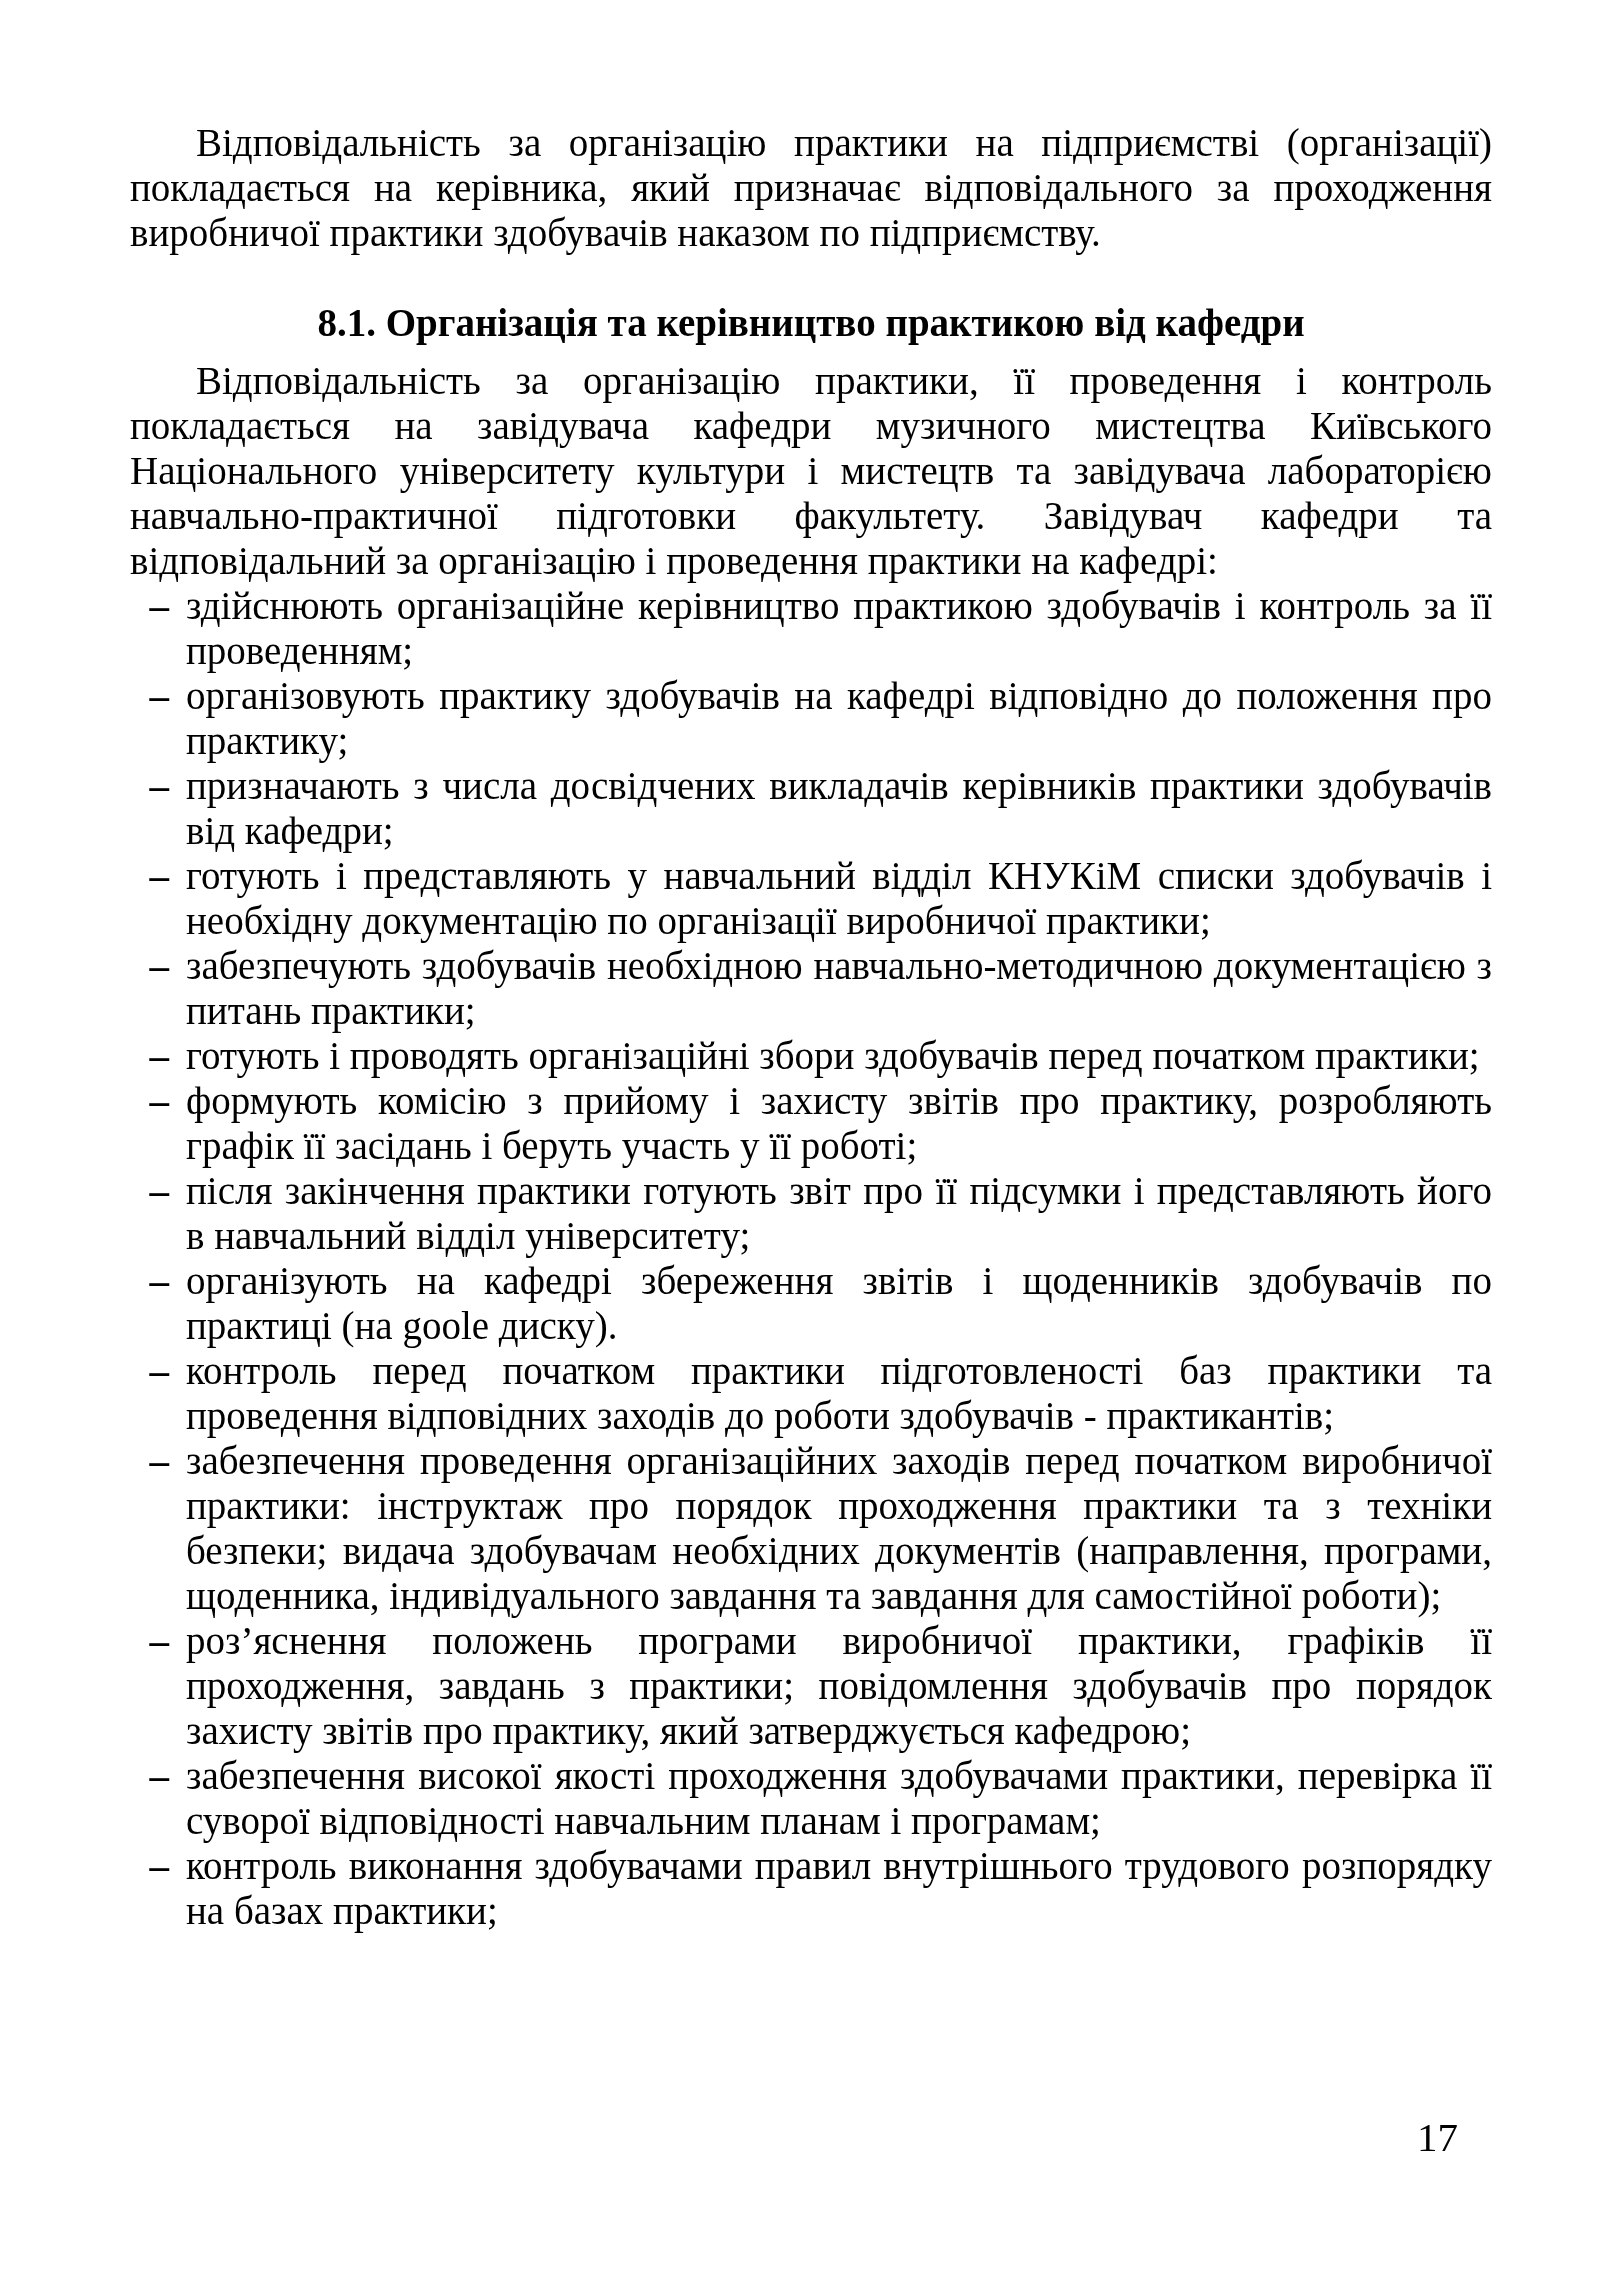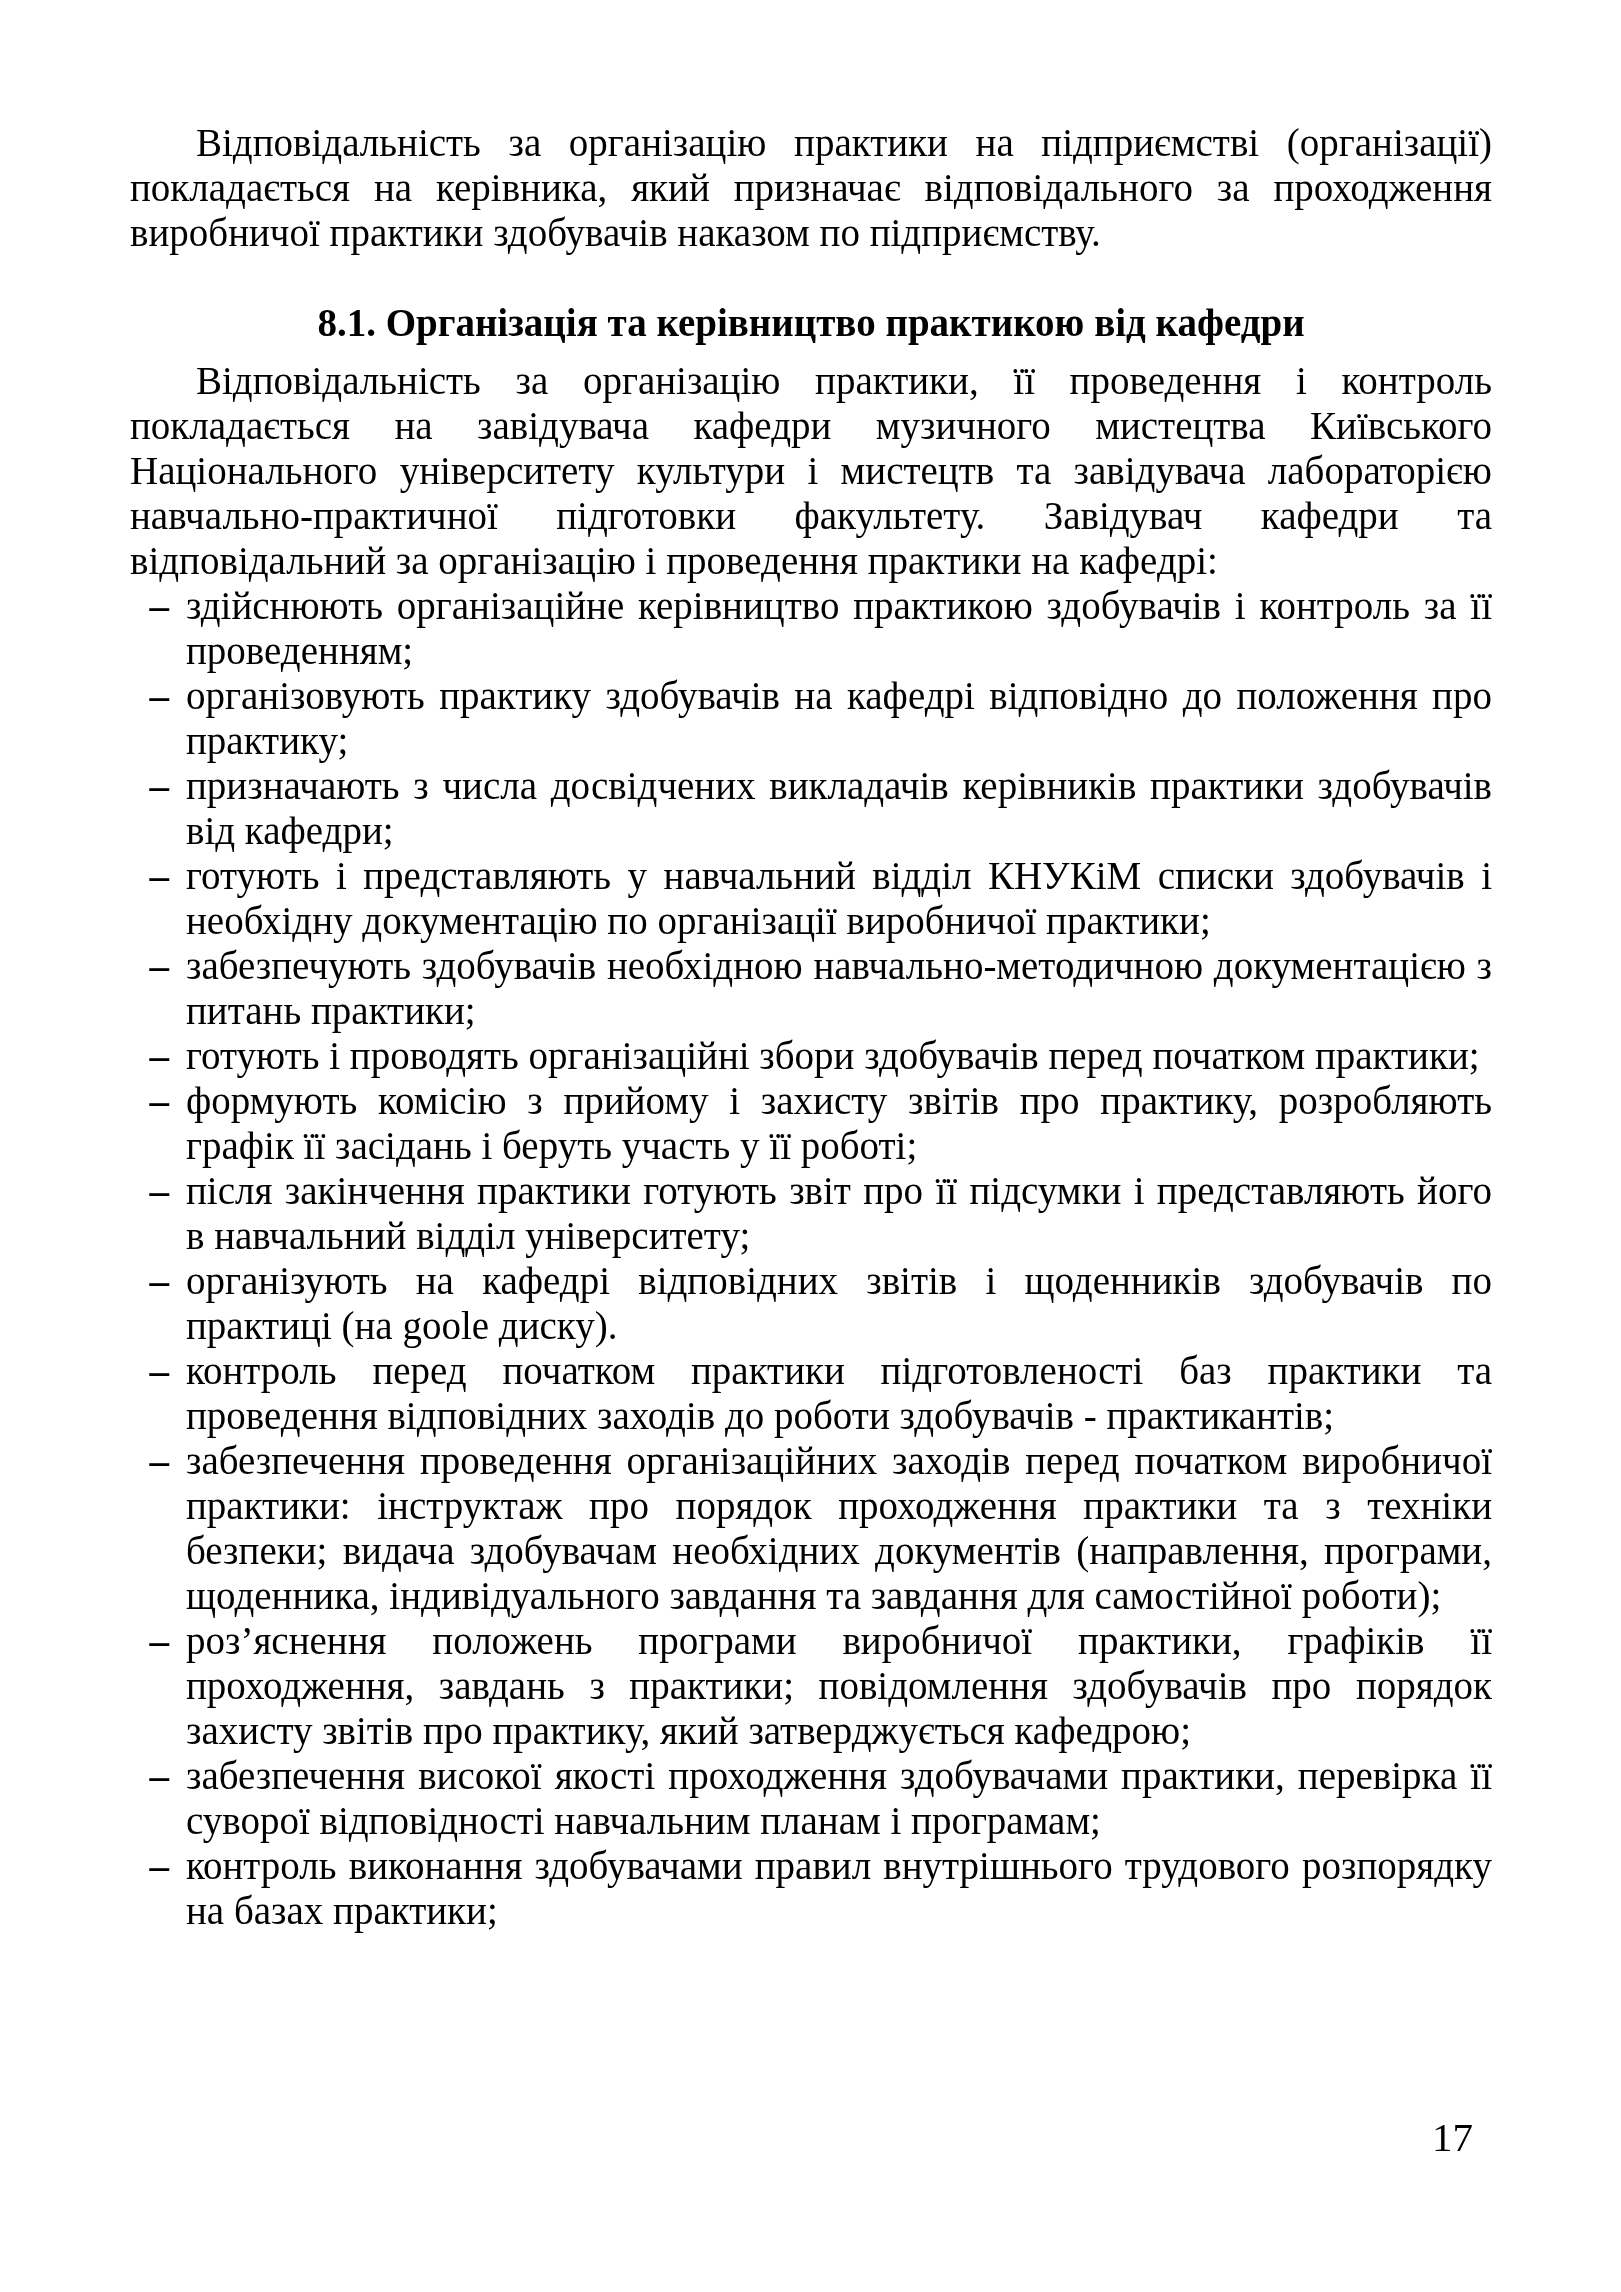--- a/index.html
+++ b/index.html
@@ -10,21 +10,20 @@
   .page {
     position: relative;
     width: 1607px;
     height: 2293px;
     background: #ffffff;
     color: #000000;
     font-family: "Liberation Serif", "DejaVu Serif", serif;
     font-size: 39px;
     line-height: 45px;
     overflow: hidden;
-    padding-left: 15px;
   }
   .text-block {
     position: absolute;
     left: 130px;
     top: 120px;
     width: 1362px;
     text-align: justify;
   }
   .para {
     margin: 0;
@@ -110,21 +109,21 @@
       <div class="bullet-item">
         <span class="dash">–</span>
         <span>формують комісію з прийому і захисту звітів про практику, розробляють графік її засідань і беруть участь у її роботі;</span>
       </div>
       <div class="bullet-item">
         <span class="dash">–</span>
         <span>після закінчення практики готують звіт про її підсумки і представляють його в навчальний відділ університету;</span>
       </div>
       <div class="bullet-item">
         <span class="dash">–</span>
-        <span>організують на кафедрі відповідних звітів і щоденників здобувачів по практиці (на goole диску).</span>
+        <span>організують на кафедрі збереження звітів і щоденників здобувачів по практиці (на goole диску).</span>
       </div>
     </div>
 
 
     <div class="duties-list">
       <div class="bullet-item">
         <span class="dash">–</span>
         <span>контроль перед початком практики підготовленості баз практики та проведення відповідних заходів до роботи здобувачів - практикантів;</span>
       </div>
       <div class="bullet-item">

